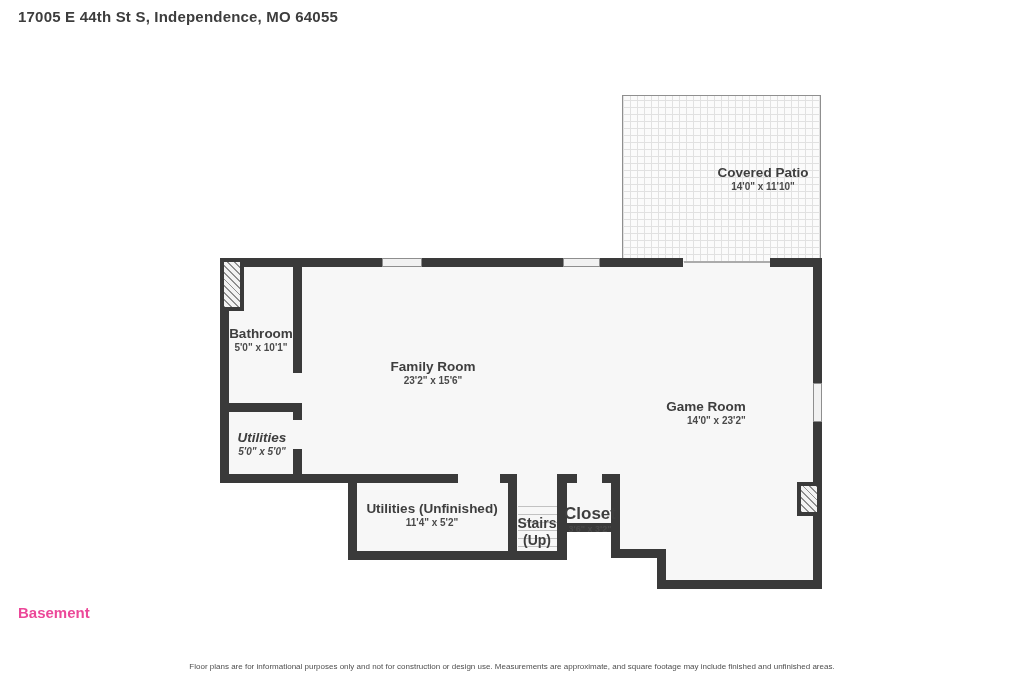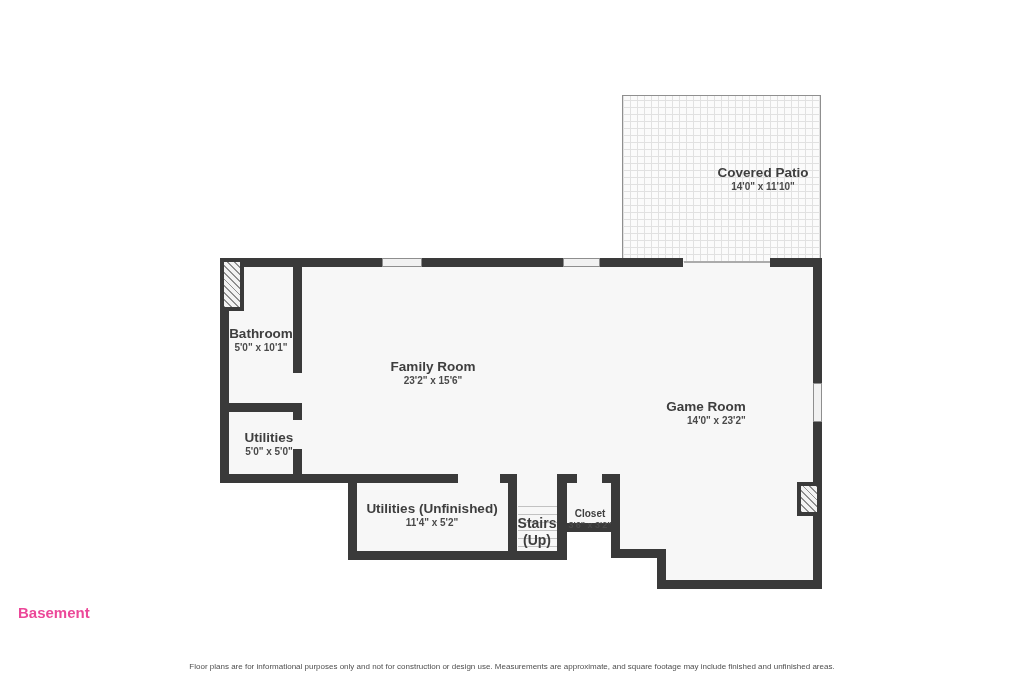--- a/index.html
+++ b/index.html
@@ -28,29 +28,30 @@
   .threshold { left:684px; top:261px; width:86px; height:2px; background:#ababab; }
 
   .hatchbox { border:4px solid #3a3a3a;
     background:repeating-linear-gradient(45deg, #8f8f8f 0, #8f8f8f 1.3px, #f3f3f3 1.3px, #f3f3f3 4.8px); }
 
   .tread { background:#c2c2c2; height:1px; left:518px; width:39px; }
 
   .room-label { transform:translate(-50%,-50%); text-align:center; color:#3e3e3e; white-space:nowrap; }
   .room-name { display:block; font-weight:bold; font-size:13.5px; line-height:1.2; }
   .room-dims { display:block; font-weight:bold; font-size:10px; color:#4a4a4a; line-height:1.25; }
-  .small .room-name { font-size:10px;margin-top:44px; }
+  .small .room-name { font-size:17px;margin-top:44px; }
   .small .room-dims { font-size:9px; }
   .stairs-label .room-name { font-size:14px; }
 </style>
 </head>
 <body>
 
 <div class="plan">
 
+  <div class="abs title">17005 E 44th St S, Independence, MO 64055</div>
 
   <div class="abs patio"></div>
 
   <div class="abs floor" style="left:224px;top:262px;width:594px;height:217px;"></div>
   <div class="abs floor" style="left:352px;top:479px;width:211px;height:77px;"></div>
   <div class="abs floor" style="left:563px;top:479px;width:53px;height:49px;"></div>
   <div class="abs floor" style="left:616px;top:479px;width:45px;height:77px;"></div>
   <div class="abs floor" style="left:661px;top:479px;width:157px;height:106px;"></div>
 
   <div class="abs threshold"></div>
@@ -114,21 +115,21 @@
   <div class="abs room-label" style="left:433px;top:373px;">
     <span class="room-name">Family Room</span>
     <span class="room-dims">23'2" x 15'6"</span>
   </div>
 
   <div class="abs room-label" style="left:706px;top:413px;text-align:right;">
     <span class="room-name">Game Room</span>
     <span class="room-dims">14'0" x 23'2"</span>
   </div>
 
-  <div class="abs room-label" style="left:269px;top:444px;">
+  <div class="abs room-label" style="left:262px;top:444px;font-style:italic;">
     <span class="room-name">Utilities</span>
     <span class="room-dims">5'0" x 5'0"</span>
   </div>
 
   <div class="abs room-label" style="left:432px;top:515px;">
     <span class="room-name">Utilities (Unfinished)</span>
     <span class="room-dims">11'4" x 5'2"</span>
   </div>
 
   <div class="abs room-label stairs-label" style="left:537px;top:532px;">

